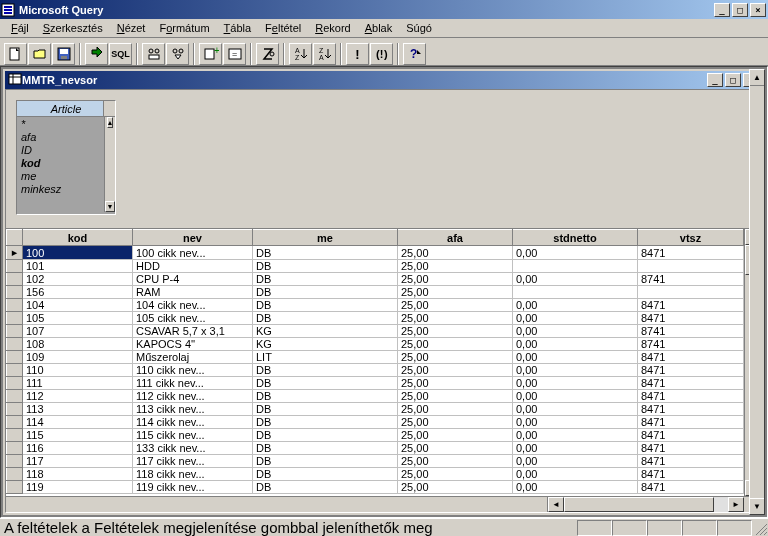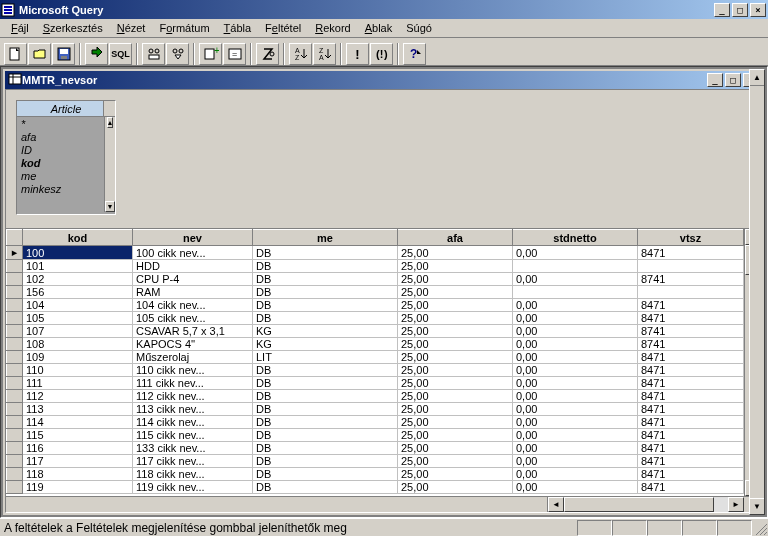--- a/index.html
+++ b/index.html
@@ -162,21 +162,21 @@
     background:#d4d0c8;
     border:1px solid; border-color:#fff #808080 #808080 #fff;
     width:16px; text-align:center; padding:0;
   }
   .sel { background:#0a246a; color:#fff; }
   .statusbar {
     position:absolute; left:0; right:0; bottom:0; height:18px;
     background:#d4d0c8;
     border-top:1px solid #fff;
     display:flex; align-items:center;
-    font-size:12px; padding-left:4px;
+    font-size:15px; padding-left:4px;
   }
   .statusbar .text{flex:1;}
   .statusbar .cell{width:35px;height:16px;border:1px solid;border-color:#808080 #fff #fff #808080;}
   .statusbar .grip{width:16px;height:16px;}
 </style>
 </head>
 <body>
 
 <div class="titlebar">
   <span class="icon">

